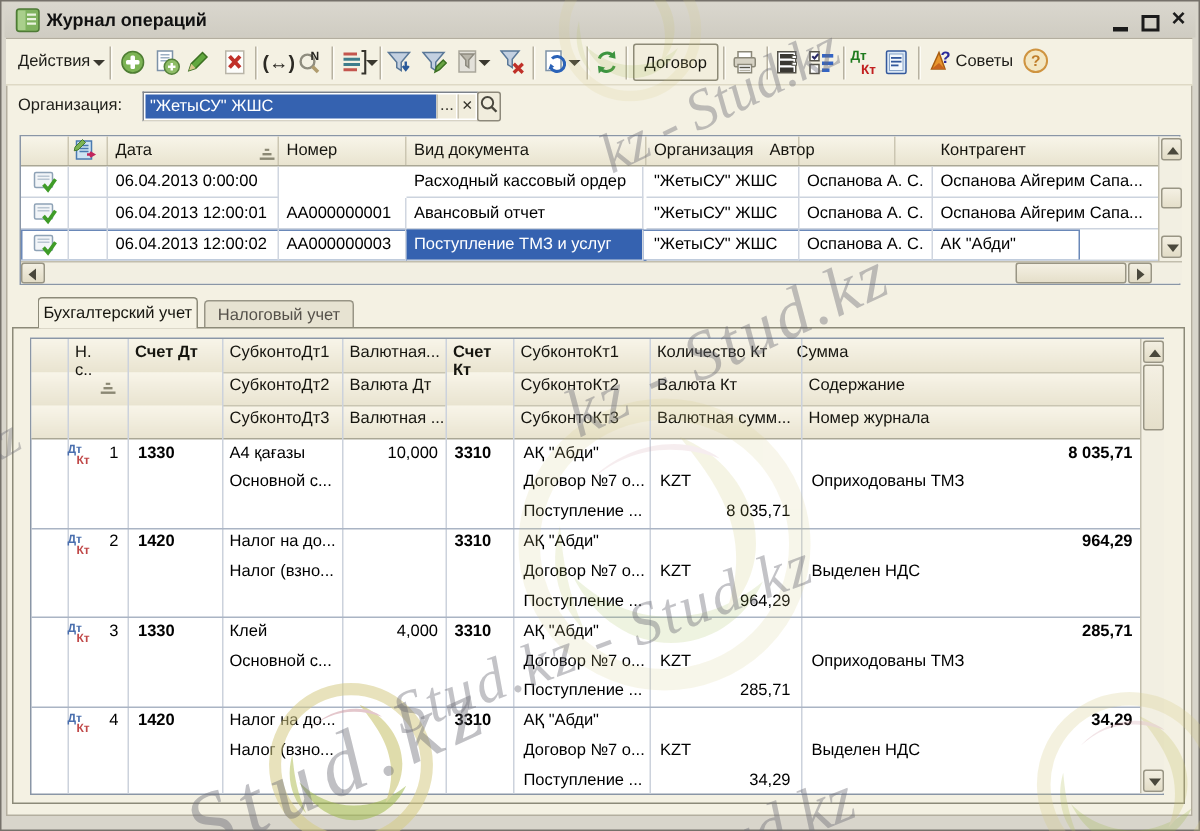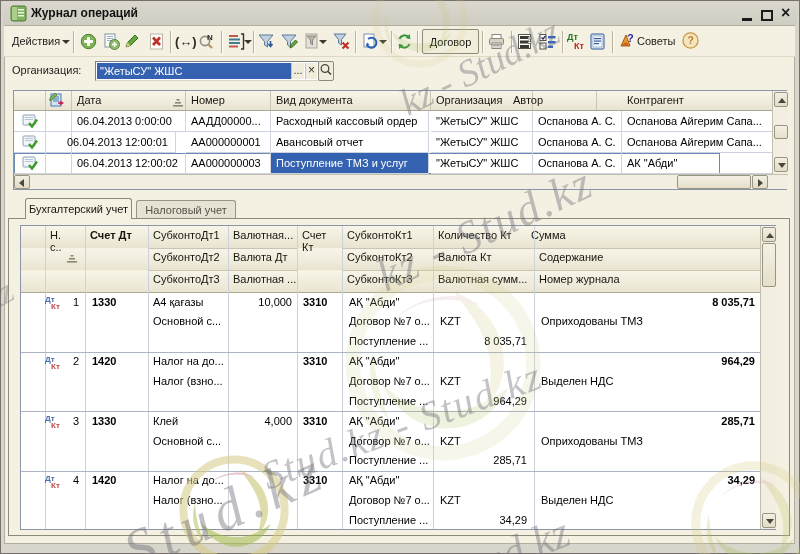--- a/index.html
+++ b/index.html
@@ -236,35 +236,34 @@
  </div>
  <div class="row" style="top:20px">
   <div class="cell" style="left:0;width:32px"><svg width="17" height="15" viewBox="0 0 17 15" style="margin:3px 0 0 3px">
             <rect x="1" y="1" width="12" height="10" rx="1" fill="#f2f5f8" stroke="#8ea2b6"></rect>
             <rect x="3" y="3" width="8" height="1" fill="#b9c6d2"></rect>
             <rect x="3" y="5" width="8" height="1" fill="#b9c6d2"></rect>
             <path d="M7 9 l3 3.5 5-7" stroke="#3f9c28" stroke-width="2.4" fill="none"></path>
           </svg></div>
   <div class="cell" style="left:32px;width:26px"></div>
   <div class="cell" style="left:58px;width:114px">06.04.2013 0:00:00</div>
-  <div class="cell" style="left:172px;width:85px">ААДД00000...</div>
   <div class="cell" style="left:257px;width:158px">Расходный кассовый ордер</div>
   <div class="cell" style="left:417px;width:102px">"ЖетыСУ" ЖШС</div>
   <div class="cell" style="left:519px;width:89px">Оспанова А. С.</div>
   <div class="cell" style="left:608px;width:150px;border-right:none">Оспанова Айгерим Сапа...</div>
  </div>
  <div class="row" style="top:41px">
   <div class="cell" style="left:0;width:32px"><svg width="17" height="15" viewBox="0 0 17 15" style="margin:3px 0 0 3px">
             <rect x="1" y="1" width="12" height="10" rx="1" fill="#f2f5f8" stroke="#8ea2b6"></rect>
             <rect x="3" y="3" width="8" height="1" fill="#b9c6d2"></rect>
             <rect x="3" y="5" width="8" height="1" fill="#b9c6d2"></rect>
             <path d="M7 9 l3 3.5 5-7" stroke="#3f9c28" stroke-width="2.4" fill="none"></path>
           </svg></div>
   <div class="cell" style="left:32px;width:26px"></div>
-  <div class="cell" style="left:48px;width:114px">06.04.2013 12:00:01</div>
+  <div class="cell" style="left:58px;width:114px">06.04.2013 12:00:01</div>
   <div class="cell" style="left:172px;width:85px">АА000000001</div>
   <div class="cell" style="left:257px;width:158px">Авансовый отчет</div>
   <div class="cell" style="left:417px;width:102px">"ЖетыСУ" ЖШС</div>
   <div class="cell" style="left:519px;width:89px">Оспанова А. С.</div>
   <div class="cell" style="left:608px;width:150px;border-right:none">Оспанова Айгерим Сапа...</div>
  </div>
  <div class="row" style="top:62px;outline:1px solid #6a88b8;outline-offset:-1px">
   <div class="cell" style="left:0;width:32px"><svg width="17" height="15" viewBox="0 0 17 15" style="margin:3px 0 0 3px">
             <rect x="1" y="1" width="12" height="10" rx="1" fill="#f2f5f8" stroke="#8ea2b6"></rect>
             <rect x="3" y="3" width="8" height="1" fill="#b9c6d2"></rect>
@@ -315,21 +314,21 @@
           <rect x="2" y="3" width="6" height="1.6" fill="#8b8874"></rect>
           <rect x="3.5" y="0" width="3" height="1.6" fill="#8b8874"></rect>
         </svg>
  <div class="hcell" style="left:64px;top:0;width:63px;font-weight:bold">Счет Дт</div>
  <div class="hcell" style="left:127px;top:0;width:80px">СубконтоДт1</div>
  <div class="hcell" style="left:127px;top:22.2px;width:80px">СубконтоДт2</div>
  <div class="hcell" style="left:127px;top:44.3px;width:80px">СубконтоДт3</div>
  <div class="hcell" style="left:207px;top:0;width:69px">Валютная...</div>
  <div class="hcell" style="left:207px;top:22.2px;width:69px">Валюта Дт</div>
  <div class="hcell" style="left:207px;top:44.3px;width:69px">Валютная ...</div>
- <div class="hcell" style="left:276px;top:0;width:45px;font-weight:normal">Счет<br>Кт</div>
+ <div class="hcell" style="left:276px;top:0;width:45px;font-weight:bold">Счет<br>Кт</div>
  <div class="hcell" style="left:321px;top:0;width:91px">СубконтоКт1</div>
  <div class="hcell" style="left:321px;top:22.2px;width:91px">СубконтоКт2</div>
  <div class="hcell" style="left:321px;top:44.3px;width:91px">СубконтоКт3</div>
  <div class="hcell" style="left:412px;top:0;width:101px">Количество Кт</div>
  <div class="hcell" style="left:412px;top:22.2px;width:101px">Валюта Кт</div>
  <div class="hcell" style="left:412px;top:44.3px;width:101px">Валютная сумм...</div>
  <div class="hcell" style="left:505px;top:0;width:226px;font-weight:normal">Сумма</div>
  <div class="hcell" style="left:513px;top:44.3px;width:226px">Номер журнала</div>
  <div class="hcell" style="left:513px;top:22.2px;width:226px">Содержание</div>
  <div class="vln" style="left:24px;height:303px"></div>

